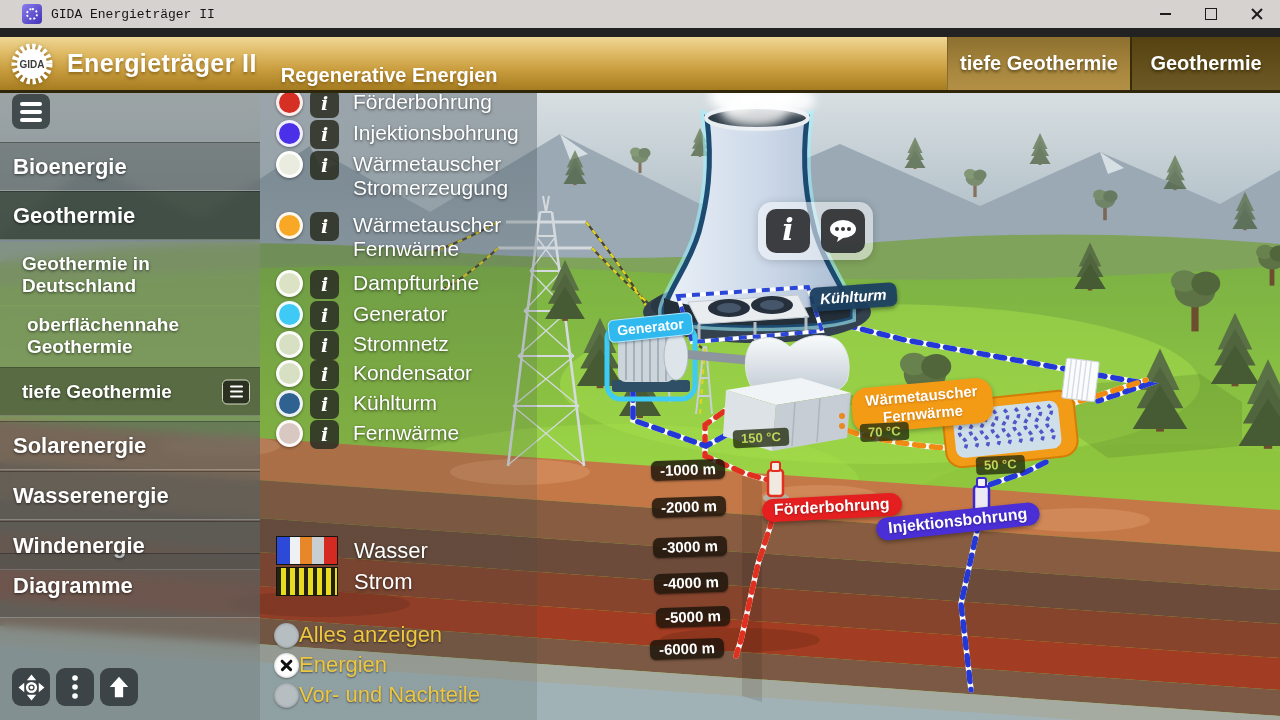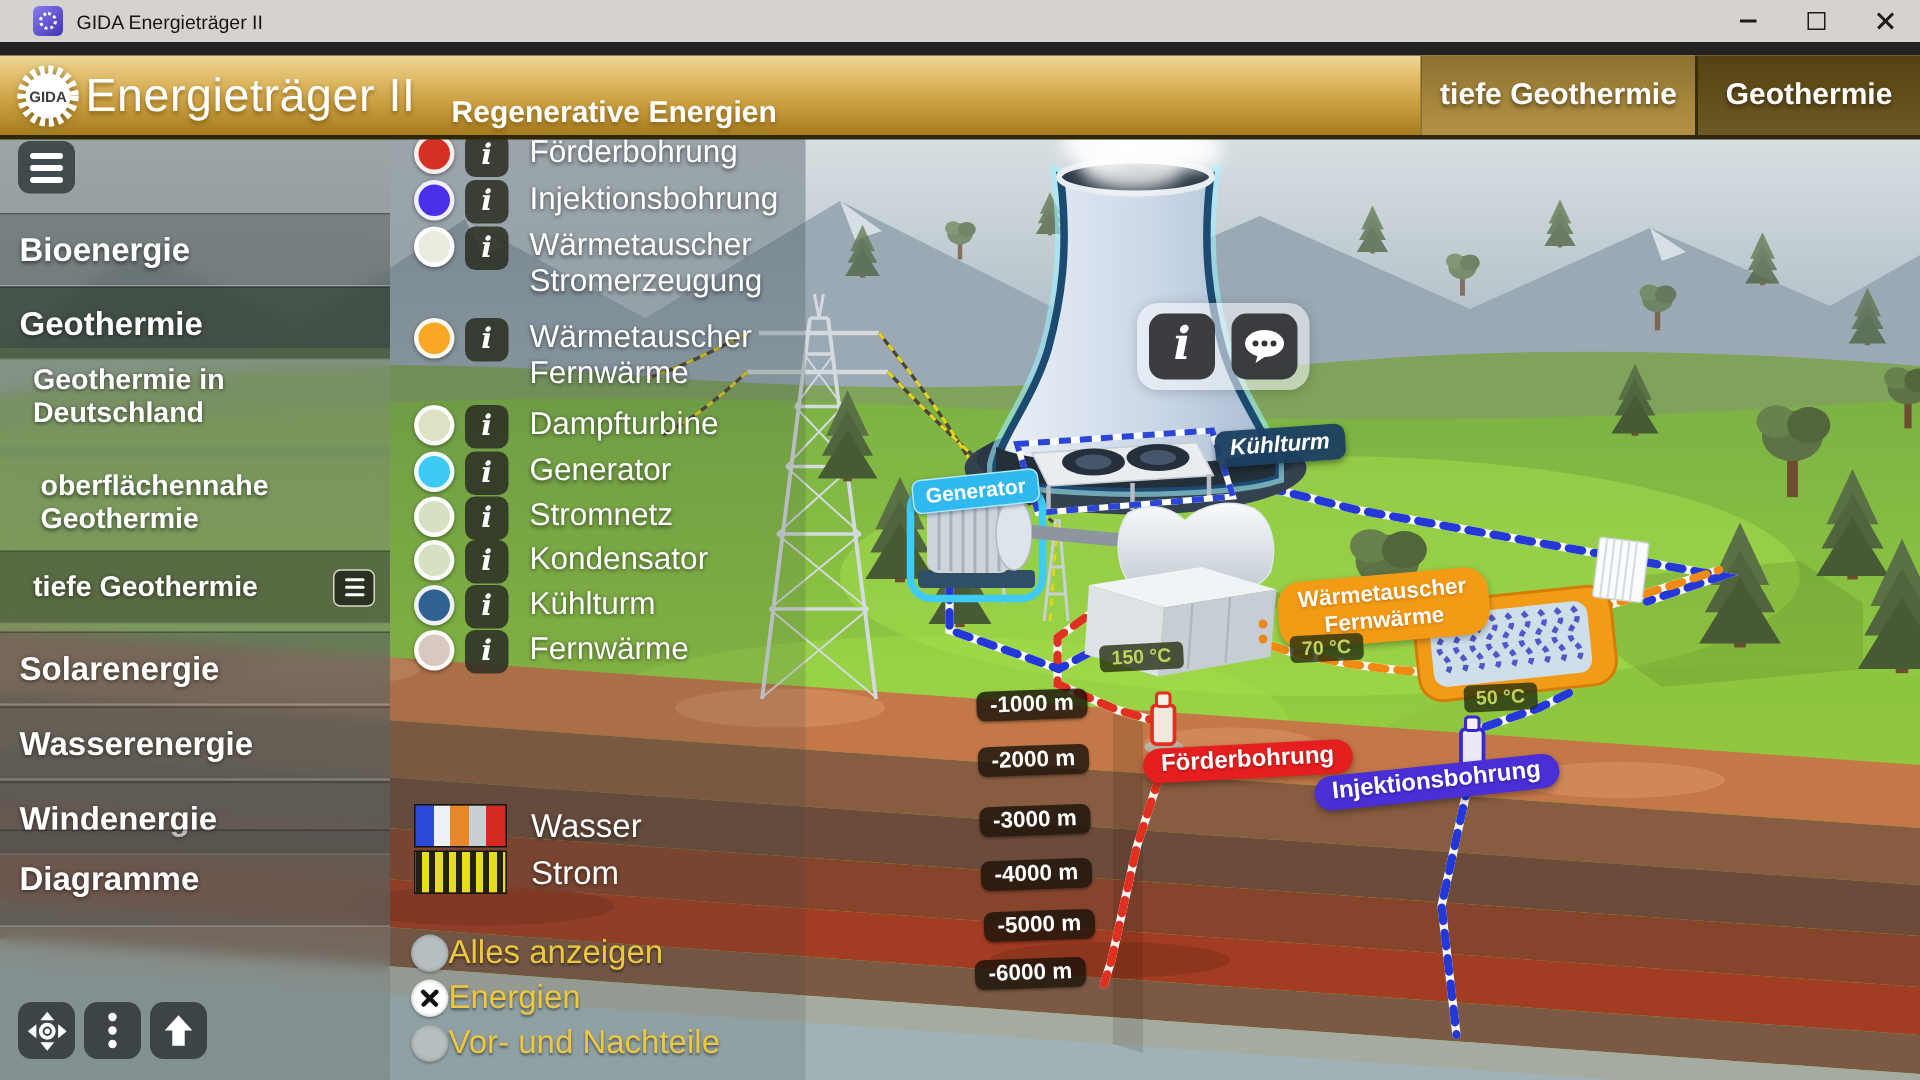--- a/index.html
+++ b/index.html
@@ -1,39 +1,39 @@
 <!DOCTYPE html>
 <html><head>
 <meta charset="utf-8">
 <style>
   html,body{margin:0;padding:0;background:#222;}
   #app{position:relative;width:1280px;height:720px;overflow:hidden;
        font-family:"Liberation Sans",sans-serif;user-select:none;}
 
   
   .titlebar{position:absolute;top:0;left:0;width:1280px;height:28px;background:#d5d2d0;
-            display:flex;align-items:center;z-index:50;}
+            display:flex;align-items:center;z-index:50;font-family:Liberation Mono, monospace;}
   .tb-icon{width:20px;height:20px;margin-left:22px;border-radius:4px;
            background:linear-gradient(135deg,#8a7cee,#4232b6);position:relative;flex:0 0 auto;}
   .tb-icon::after{content:"";position:absolute;inset:4px;border:2px dotted #fff;border-radius:50%;}
   .tb-title{margin-left:9px;font-size:13px;color:#151515;}
   .tb-controls{margin-left:auto;display:flex;height:100%;}
   .tb-btn{width:46px;height:100%;display:flex;align-items:center;justify-content:center;cursor:default;}
   .g-min{width:11px;height:2px;background:#1c1c1c;}
   .g-max{width:10px;height:10px;border:1.5px solid #1c1c1c;background:transparent;}
   .g-close{position:relative;width:12px;height:12px;}
   .g-close::before,.g-close::after{content:"";position:absolute;left:-1px;top:5px;width:14px;height:1.8px;background:#1c1c1c;}
   .g-close::before{transform:rotate(45deg);} .g-close::after{transform:rotate(-45deg);}
 
   
   .header{position:absolute;top:37px;left:0;width:1280px;height:56px;box-sizing:border-box;
           background:linear-gradient(180deg,#efd795 0%,#dfba66 30%,#c99d3e 62%,#a67c20 100%);
           border-bottom:3px solid #30260a;display:flex;align-items:center;z-index:50;}
   .logo{margin-left:9px;flex:0 0 auto;filter:drop-shadow(0 1px 2px rgba(90,60,0,.5));}
-  .h-title{font-size:31px;font-weight:normal;color:#fff;margin-left:2px;letter-spacing:.4px;
+  .h-title{font-size:25px;font-weight:bold;color:#fff;margin-left:12px;letter-spacing:.4px;
            text-shadow:0 2px 3px rgba(93,62,4,.55);}
   .h-sub{font-size:20px;font-weight:bold;color:#fff;margin-left:24px;margin-top:24px;
          text-shadow:0 2px 3px rgba(93,62,4,.5);}
   .tabs{margin-left:auto;display:flex;height:100%;}
   .tab{height:100%;display:flex;align-items:center;justify-content:center;font-weight:bold;
        font-size:20px;color:#fff;text-shadow:0 2px 3px rgba(40,28,0,.6);cursor:pointer;}
   .tab-1{width:182px;background:linear-gradient(180deg,#8d7030 0%,#a5853c 55%,#b49046 100%);
          border-left:1px solid rgba(0,0,0,.2);}
   .tab-2{width:148px;background:linear-gradient(180deg,#554212 0%,#63501c 60%,#6c5a26 100%);
          border-left:2px solid #392c08;}
@@ -500,21 +500,21 @@
           <span></span>
           <span></span>
       </button>
 
       <div class="nav-item" style="top:58px;height:49px;">
         <span>Bioenergie</span>
       </div>
       <div class="nav-item active" style="top:107px;height:49px;">
         <span>Geothermie</span>
       </div>
-      <div class="nav-item nav-sub" style="top:148px;height:65px;align-items:center;">
+      <div class="nav-item nav-sub" style="top:158px;height:65px;align-items:center;">
         <span style="max-width:190px;white-space:normal;">Geothermie in Deutschland</span>
       </div>
       <div class="nav-item nav-sub" style="top:221px;height:62px;padding-left:27px;">
         <span style="max-width:190px;white-space:normal;">oberflächennahe Geothermie</span>
       </div>
       <div class="nav-item nav-sub seld" style="top:283px;height:49px;">
         <span>tiefe Geothermie</span>
         <span class="mini-menu">
             <span></span>
             <span></span>

